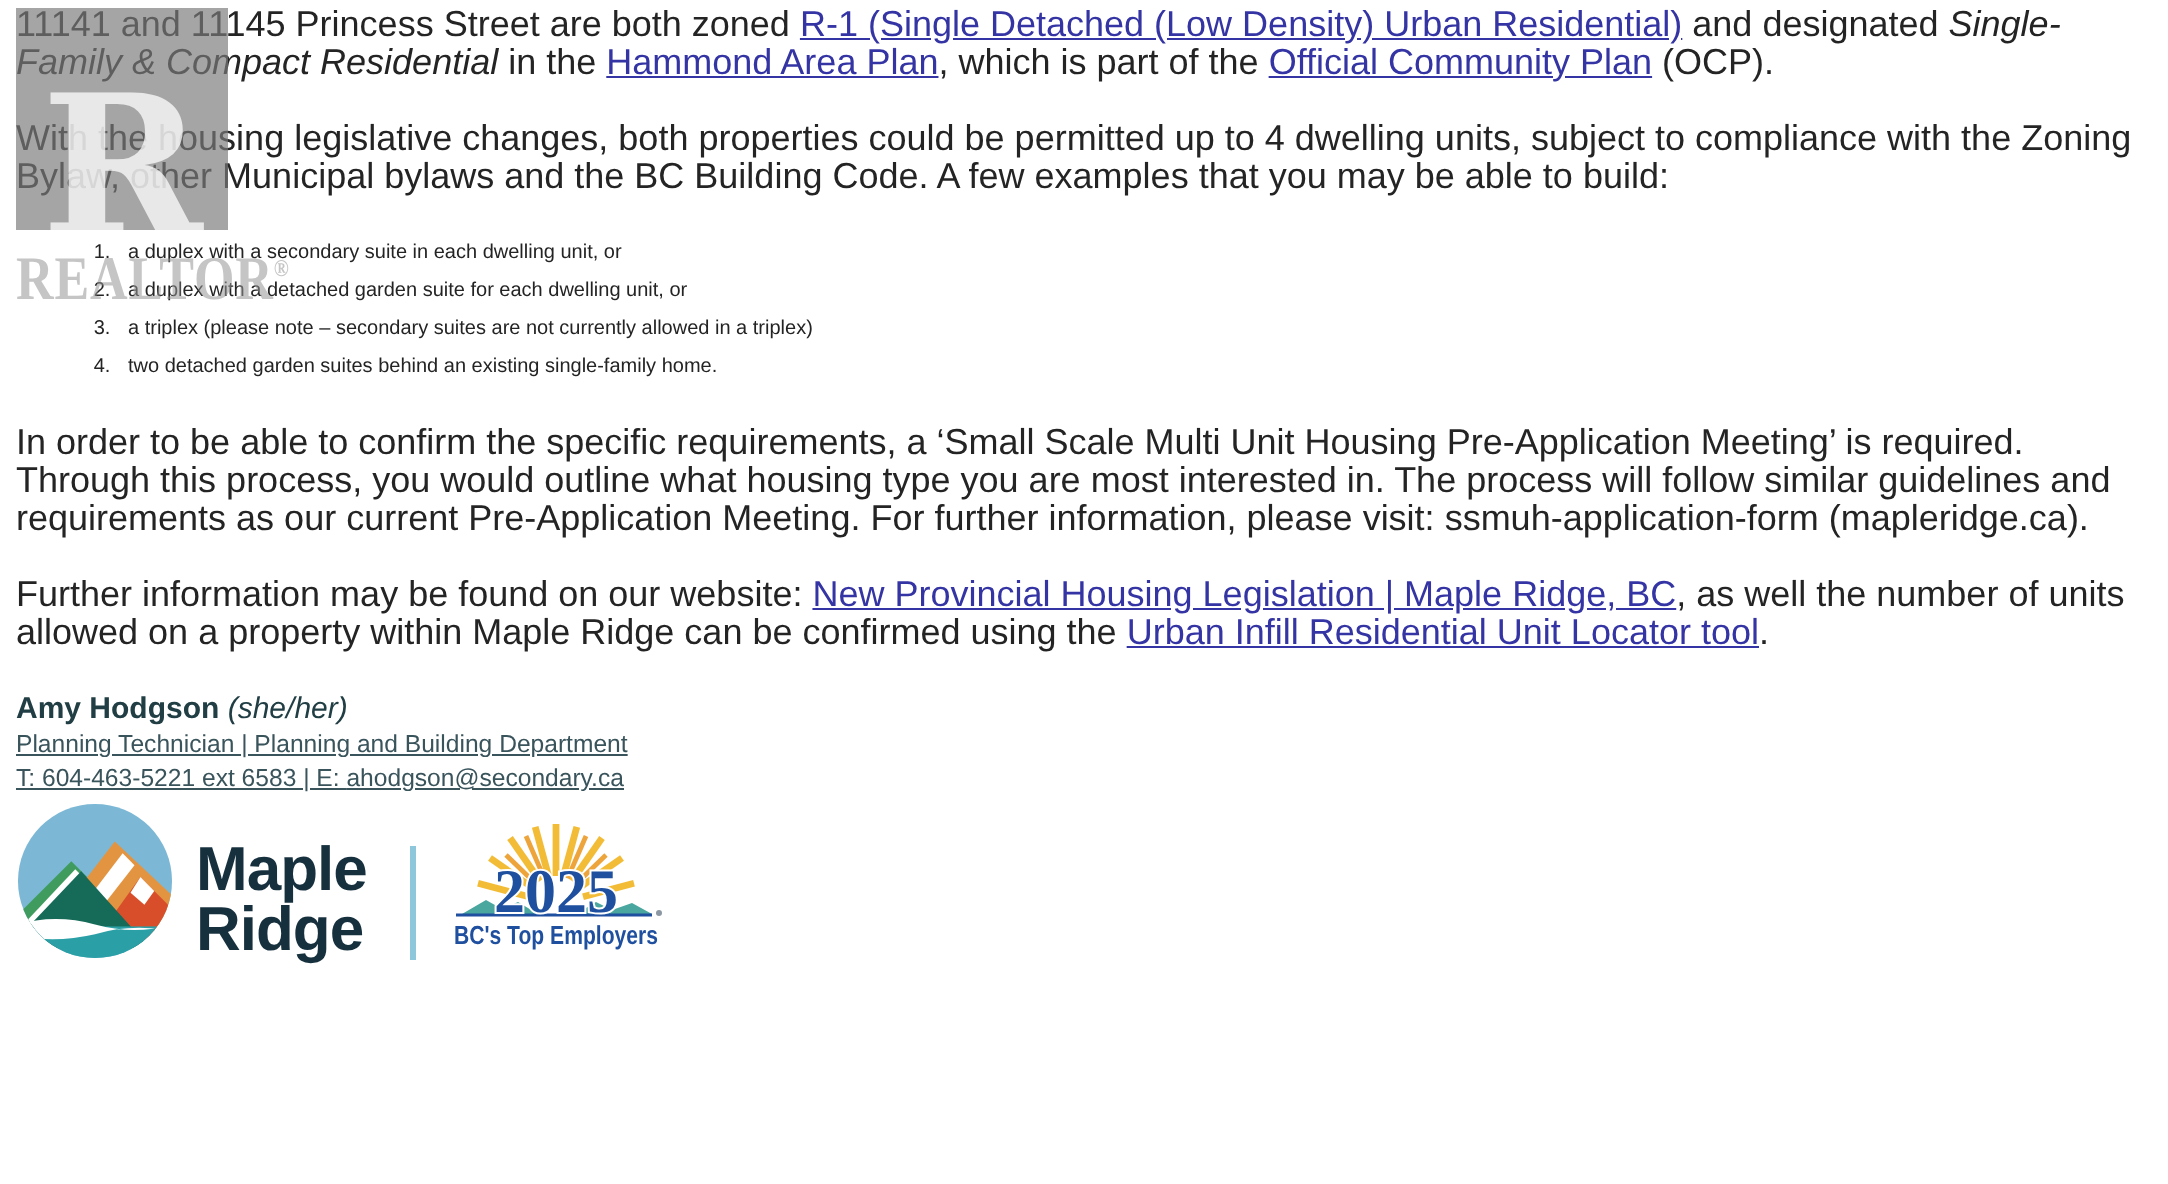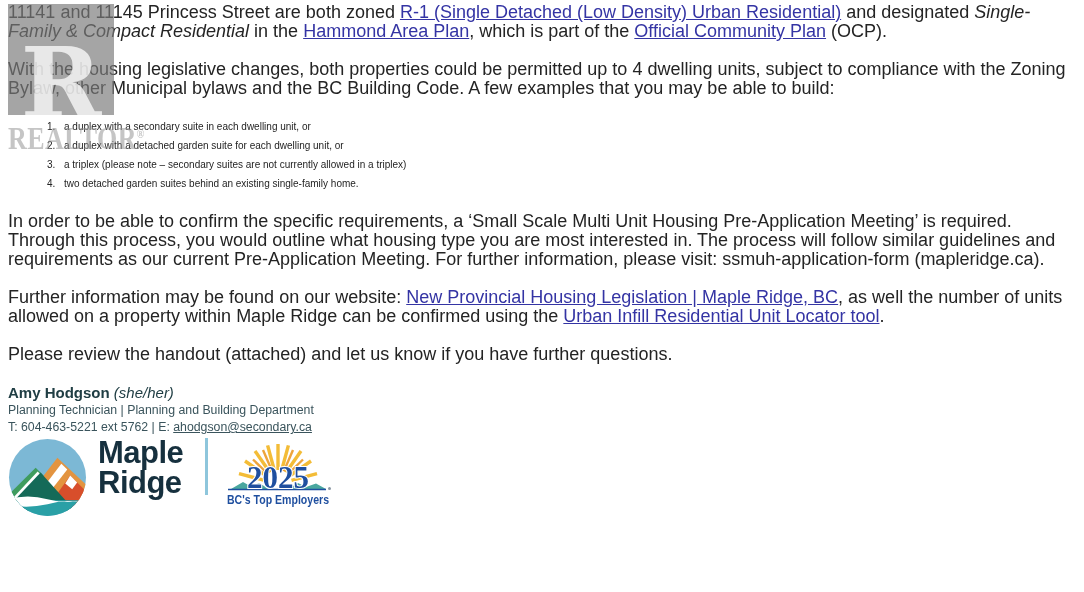--- a/index.html
+++ b/index.html
@@ -30,21 +30,21 @@
   ol.options li { padding-left: 6px; }
   a.link { color: #3434a4; text-decoration: underline; cursor: pointer; }
   .italic { font-style: italic; }
   .bold { font-weight: bold; }
   .bolditalic { font-weight: normal; font-style: italic; }
   a.siglink { color: inherit; text-decoration: underline; cursor: pointer; }
 
   .signature { margin-top: 0; }
   .sig-thanks { margin: 0; font-size: 13.5px; line-height: 18px; }
   .sig-name   { margin: 0; font-size: 15px;  line-height: 19px; color: #203e44; }
-  .sig-small  { margin: 0; font-size: 12.3px; line-height: 17px; color: #3a545c; }
+  .sig-small  { margin: 0; font-size: 12.3px; line-height: 17px; color: #3a545c; text-decoration: underline; }
 
   
   .watermark {
     position: absolute; left: 8px; top: 4px; z-index: 3;
     pointer-events: none; width: 120px;
   }
   .wm-block {
     width: 106px; height: 111px;
     background: rgba(123,123,123,0.68);
     display: flex; align-items: flex-end; justify-content: center;
@@ -65,21 +65,21 @@
     color: rgba(150,150,150,0.55);
     white-space: nowrap;
     transform: scaleX(0.84);
     transform-origin: left center;
     letter-spacing: 0.5px;
   }
   .wm-reg { font-size: 12px; vertical-align: super; }
 
   
   .logo-row {
-    display: flex; align-items: flex-start;
+    display: flex; align-items: flex-end;
     margin: 2px 0 0 0;
     height: 80px;
   }
   .wordmark {
     margin-left: 11px;
     font-weight: bold;
     font-size: 31px; line-height: 30px;
     letter-spacing: -0.5px;
     color: #16303e;
   }
@@ -110,26 +110,25 @@
     <li><span>a duplex with a detached garden suite for each dwelling unit, or</span></li>
     <li><span>a triplex (please note – secondary suites are not currently allowed in a triplex)</span></li>
     <li><span>two detached garden suites behind an existing single-family home.</span></li>
   </ol>
 
   <p class="body-par"><span>In order to be able to confirm the specific requirements, a ‘Small Scale Multi Unit Housing Pre-Application Meeting’ is required. Through this process, you would outline what housing type you are most interested in. The process will follow similar guidelines and requirements as our current Pre-Application Meeting. For further information, please visit: ssmuh-application-form (mapleridge.ca).</span></p>
 
   <p class="body-par"><span>Further information may be found on our website: </span><a href="#" class="link">New Provincial Housing Legislation | Maple Ridge, BC</a><span>, as well the number of units allowed on a property within Maple Ridge can be confirmed using the </span><a href="#" class="link">Urban Infill Residential Unit Locator tool</a><span>.</span></p>
 
 
-  <p class="body-par"><span>Please review the handout (attached) and let us know if you have further questions.</span></p>
 
   <div class="signature">
     <p class="sig-name"><span class="bold">Amy Hodgson </span><span class="bolditalic">(she/her)</span></p>
     <p class="sig-small"><span>Planning Technician | Planning and Building Department</span></p>
-    <p class="sig-small"><span>T: 604-463-5221 ext 5762 | E: </span><a href="#" class="siglink">ahodgson@secondary.ca</a></p>
+    <p class="sig-small"><span>T: 604-463-5221 ext 6583 | E: </span><a href="#" class="siglink">ahodgson@secondary.ca</a></p>
   </div>
 
   <div class="logo-row">
 
     <svg width="79" height="79" viewBox="0 0 80 80" aria-hidden="true">
       <defs>
           <clipPath id="circ">
             <circle cx="40" cy="40" r="39"></circle>
           </clipPath>
         </defs>

